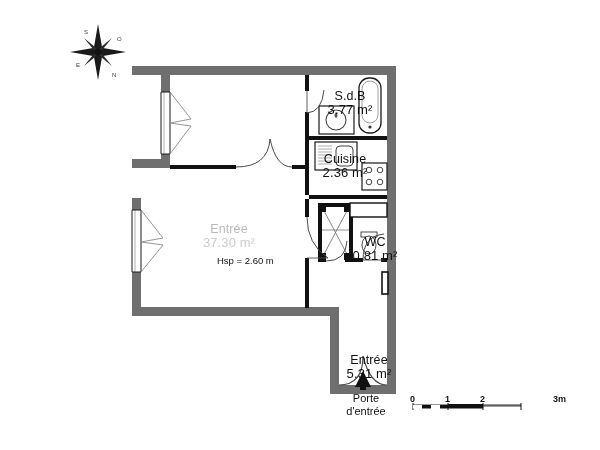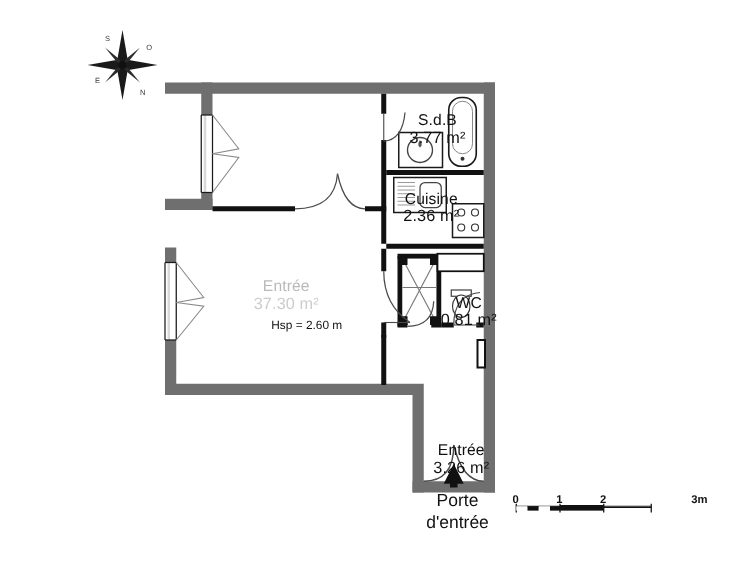--- a/index.html
+++ b/index.html
@@ -44,21 +44,21 @@
   .lbl.faded .area { color: #cccccc; }
   .hsp {
     position: absolute;
     font-size: 9.5px;
     color: #111111;
     white-space: nowrap;
   }
   .door-lbl {
     position: absolute;
     text-align: center;
-    font-size: 14px;
+    font-size: 11px;
     color: #111111;
     line-height: 1.18;
     white-space: nowrap;
   }
   .scale-num {
     position: absolute;
     font-size: 9px;
     font-weight: bold;
     color: #111111;
     white-space: nowrap;
@@ -295,21 +295,21 @@
     <div class="area">37.30 m²</div>
   </div>
 
   <div class="lbl" style="left:375px;top:235px;transform:translateX(-50%);">
     <div class="name">WC</div>
     <div class="area">0.81 m²</div>
   </div>
 
   <div class="lbl" style="left:369px;top:305px;transform:translateX(-50%);margin-top:48px;">
     <div class="name">Entrée</div>
-    <div class="area">3.26 m²</div>
+    <div class="area">5.31 m²</div>
   </div>
 
   <div class="hsp" style="left:197px;top:255px;margin-left:20px;">Hsp = 2.60 m</div>
 
   <div class="door-lbl" style="left:366px;top:392px;transform:translateX(-50%);">
     <div>Porte</div>
     <div>d'entrée</div>
   </div>
 
   <span class="scale-num" style="left:410px;top:394px;">0</span>

